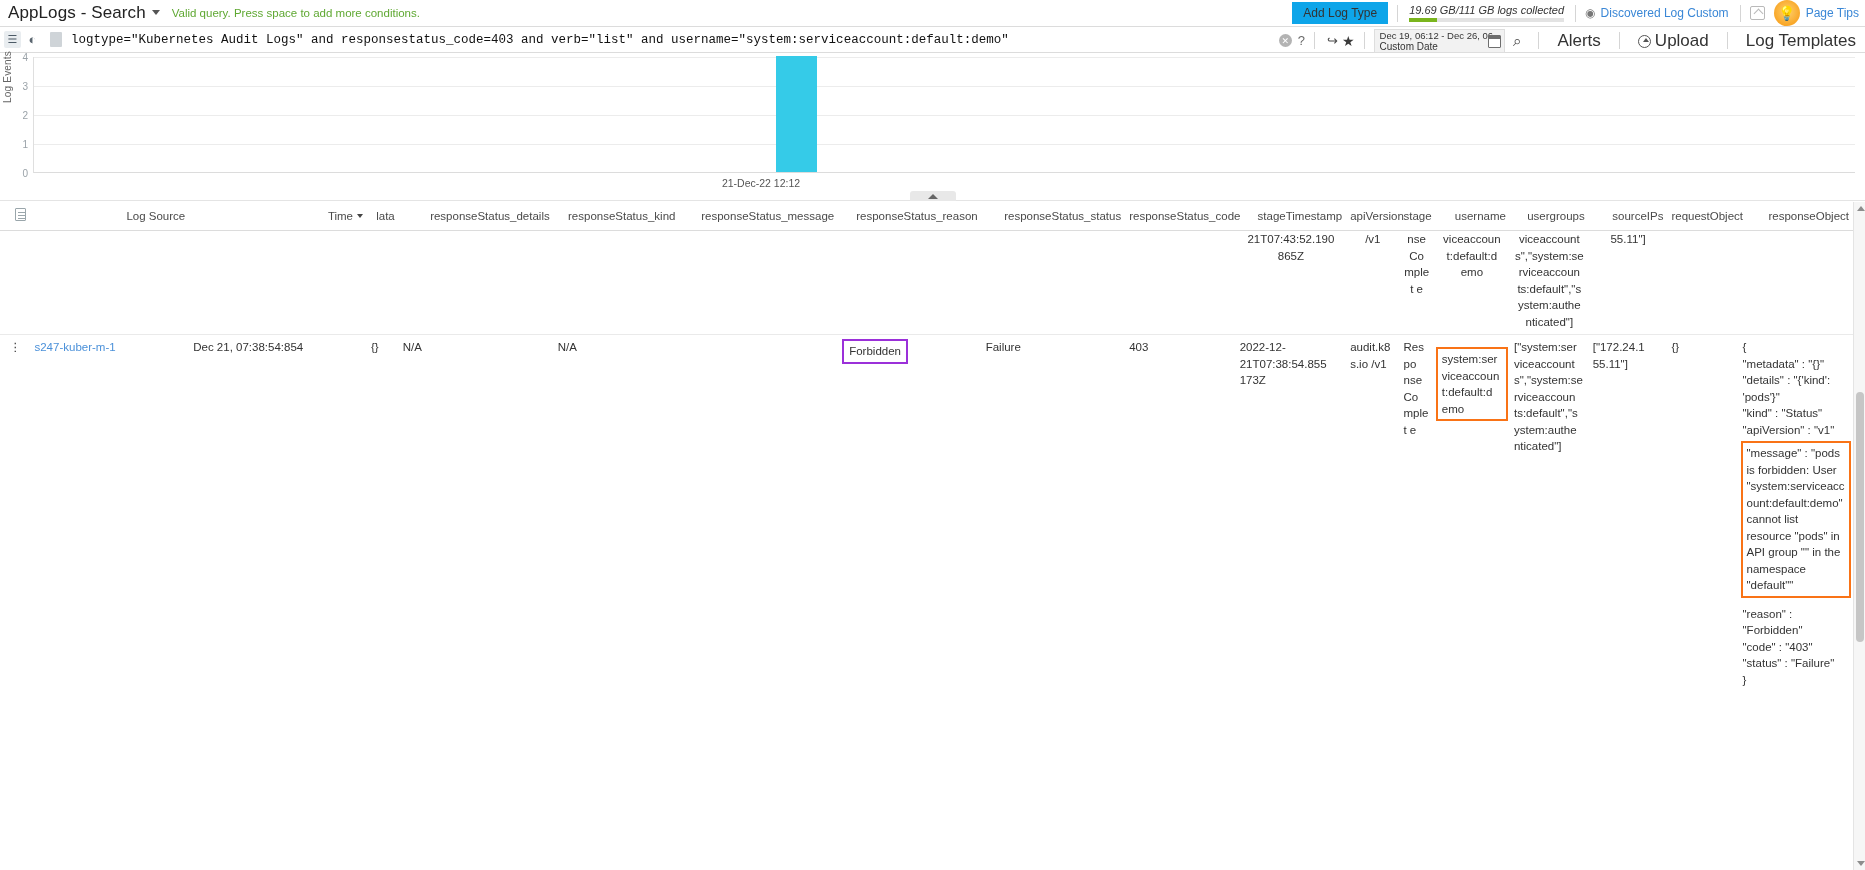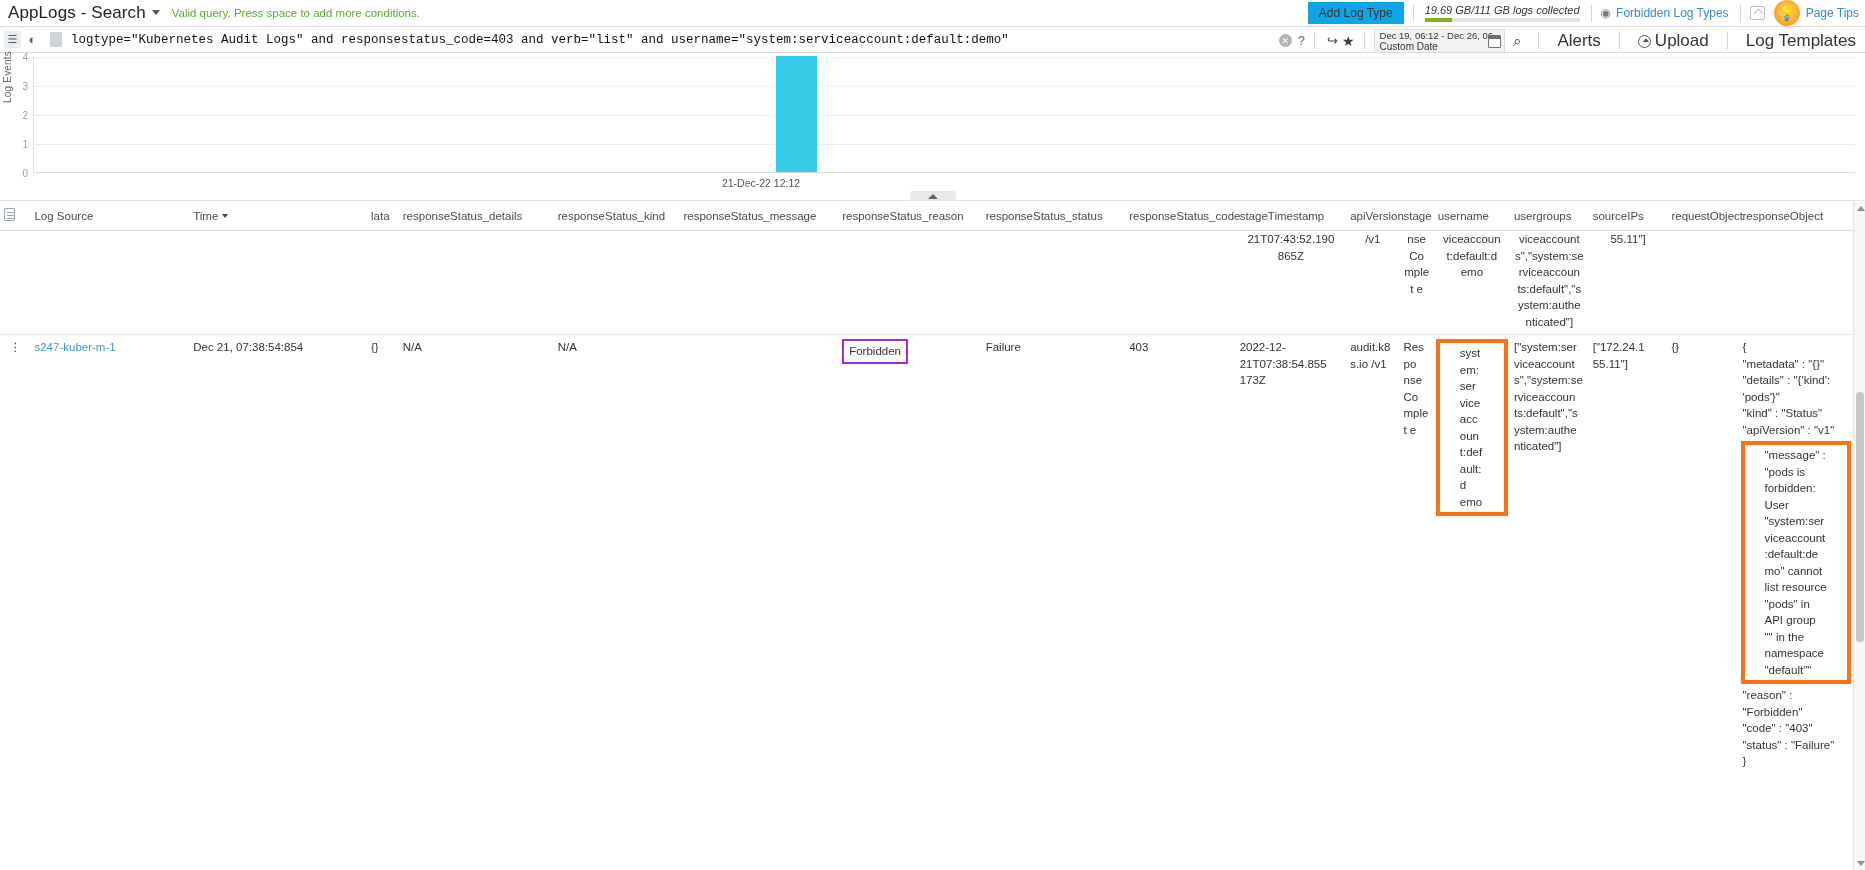--- a/index.html
+++ b/index.html
@@ -309,21 +309,21 @@
   }
   table.logs {
     width: 1853px;
     border-collapse: collapse;
     table-layout: fixed;
     font-size: 11.5px;
   }
   table.logs th {
     font-weight: normal;
     color: #4a4a4a;
-    text-align: left;
+    text-align: right;
     font-size: 11.5px;
     padding: 6px 4px 7px 4px;
     border-bottom: 1px solid #dcdcdc;
     vertical-align: middle;
     white-space: nowrap;
     background: #fff;
   }
   table.logs td {
     vertical-align: top;
     padding: 4px 4px;
@@ -362,24 +362,24 @@
     border-top: 4.5px solid #444;
     margin-left: 4px;
     vertical-align: middle;
   }
   .hl {
     border: 2px solid #9b30d9;
     display: inline-block;
     padding: 2px 5px;
   }
   .hl-block {
-    border: 4px solid #f97316;
+    border: 2px solid #f97316;
     display: block;
-    padding: 2px 20px;
-    margin: 0 -2px;
+    padding: 2px 4px;
+    margin: 8px -2px;
   }
   
   .vscroll {
     position: absolute;
     right: 0; top: 202px; bottom: 0;
     width: 12px;
     background: #f6f6f6;
     border-left: 1px solid #e4e4e4;
   }
   .vscroll .thumb {
@@ -412,21 +412,21 @@
     <div class="vdiv"></div>
     <div class="quota-wrap">
       <div class="quota-text">19.69 GB/111 GB logs collected</div>
       <div class="quota-bar">
           <i style="width:17.7%"></i>
         </div>
     </div>
     <div class="vdiv"></div>
     <div style="display:flex;align-items:center;padding-right:2px">
       <span class="eye-icon">◉</span>
-      <span class="link-blue">Forbidden Log Types</span>
+      <span class="link-blue">Discovered Log Custom</span>
     </div>
     <div class="vdiv"></div>
     <span class="sq-icon"></span>
     <div style="display:flex;align-items:center;margin-left:9px;padding-right:6px">
       <span class="tips-orb">💡</span>
       <span class="link-blue">Page Tips</span>
     </div>
   </div>
 </div>
 

